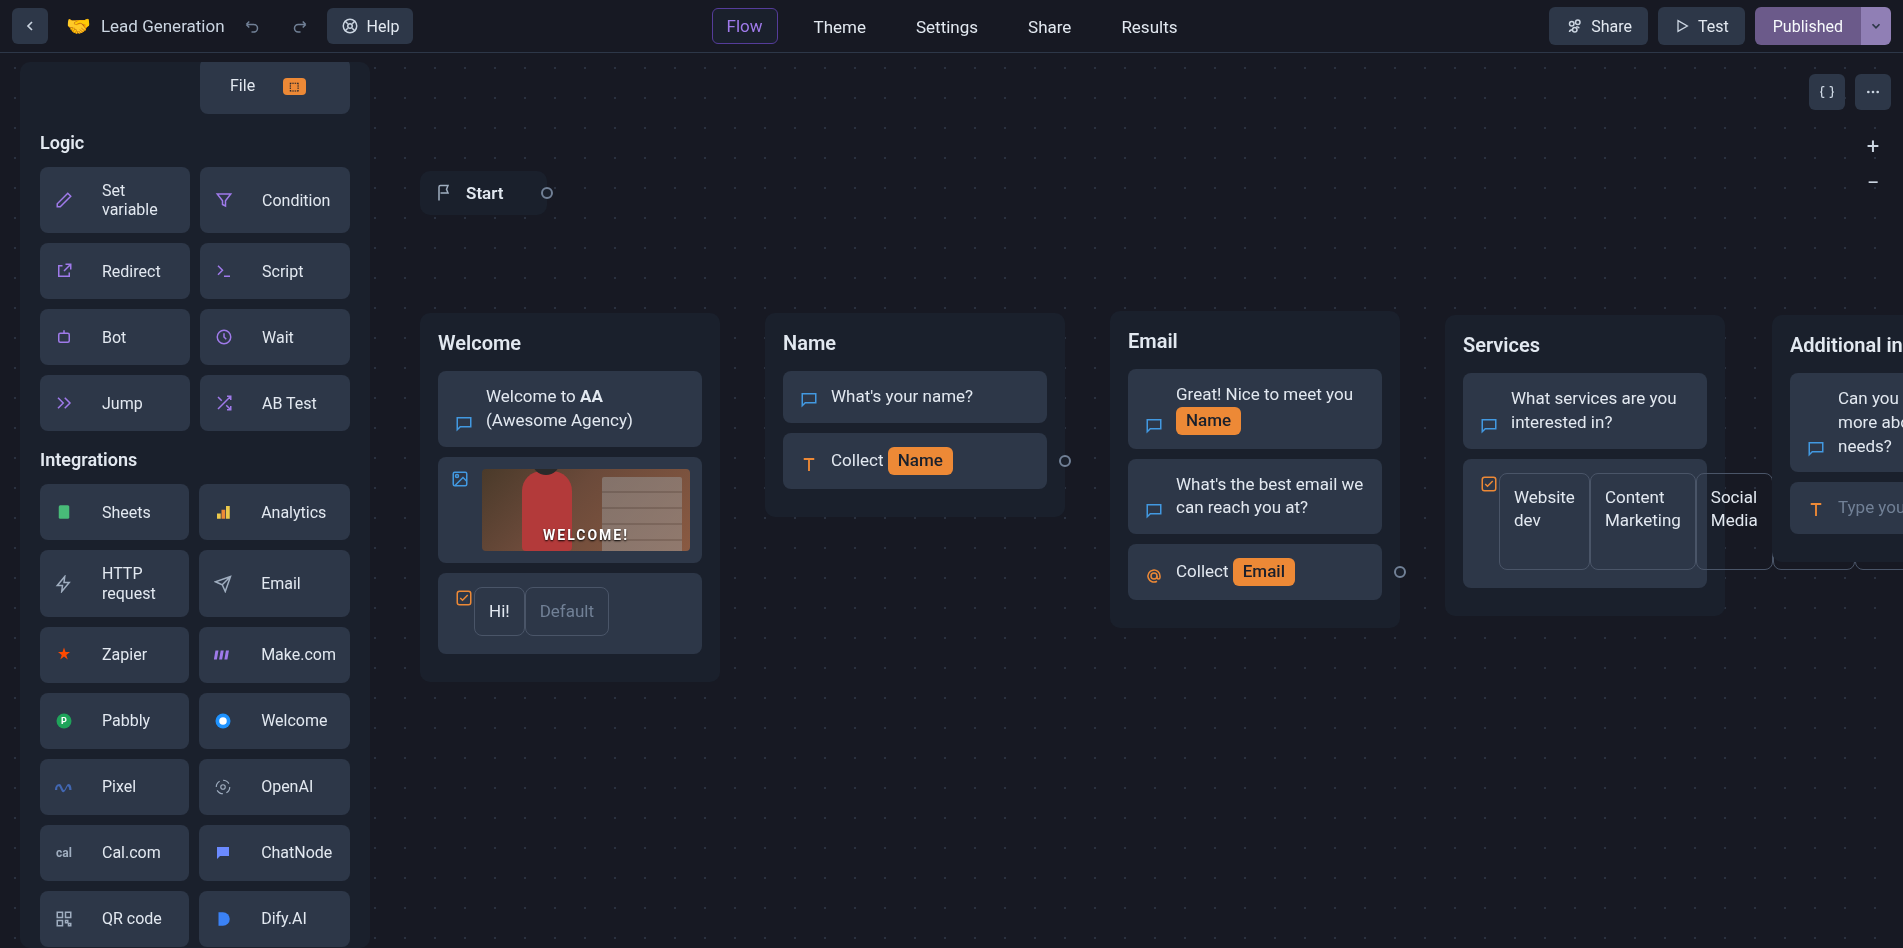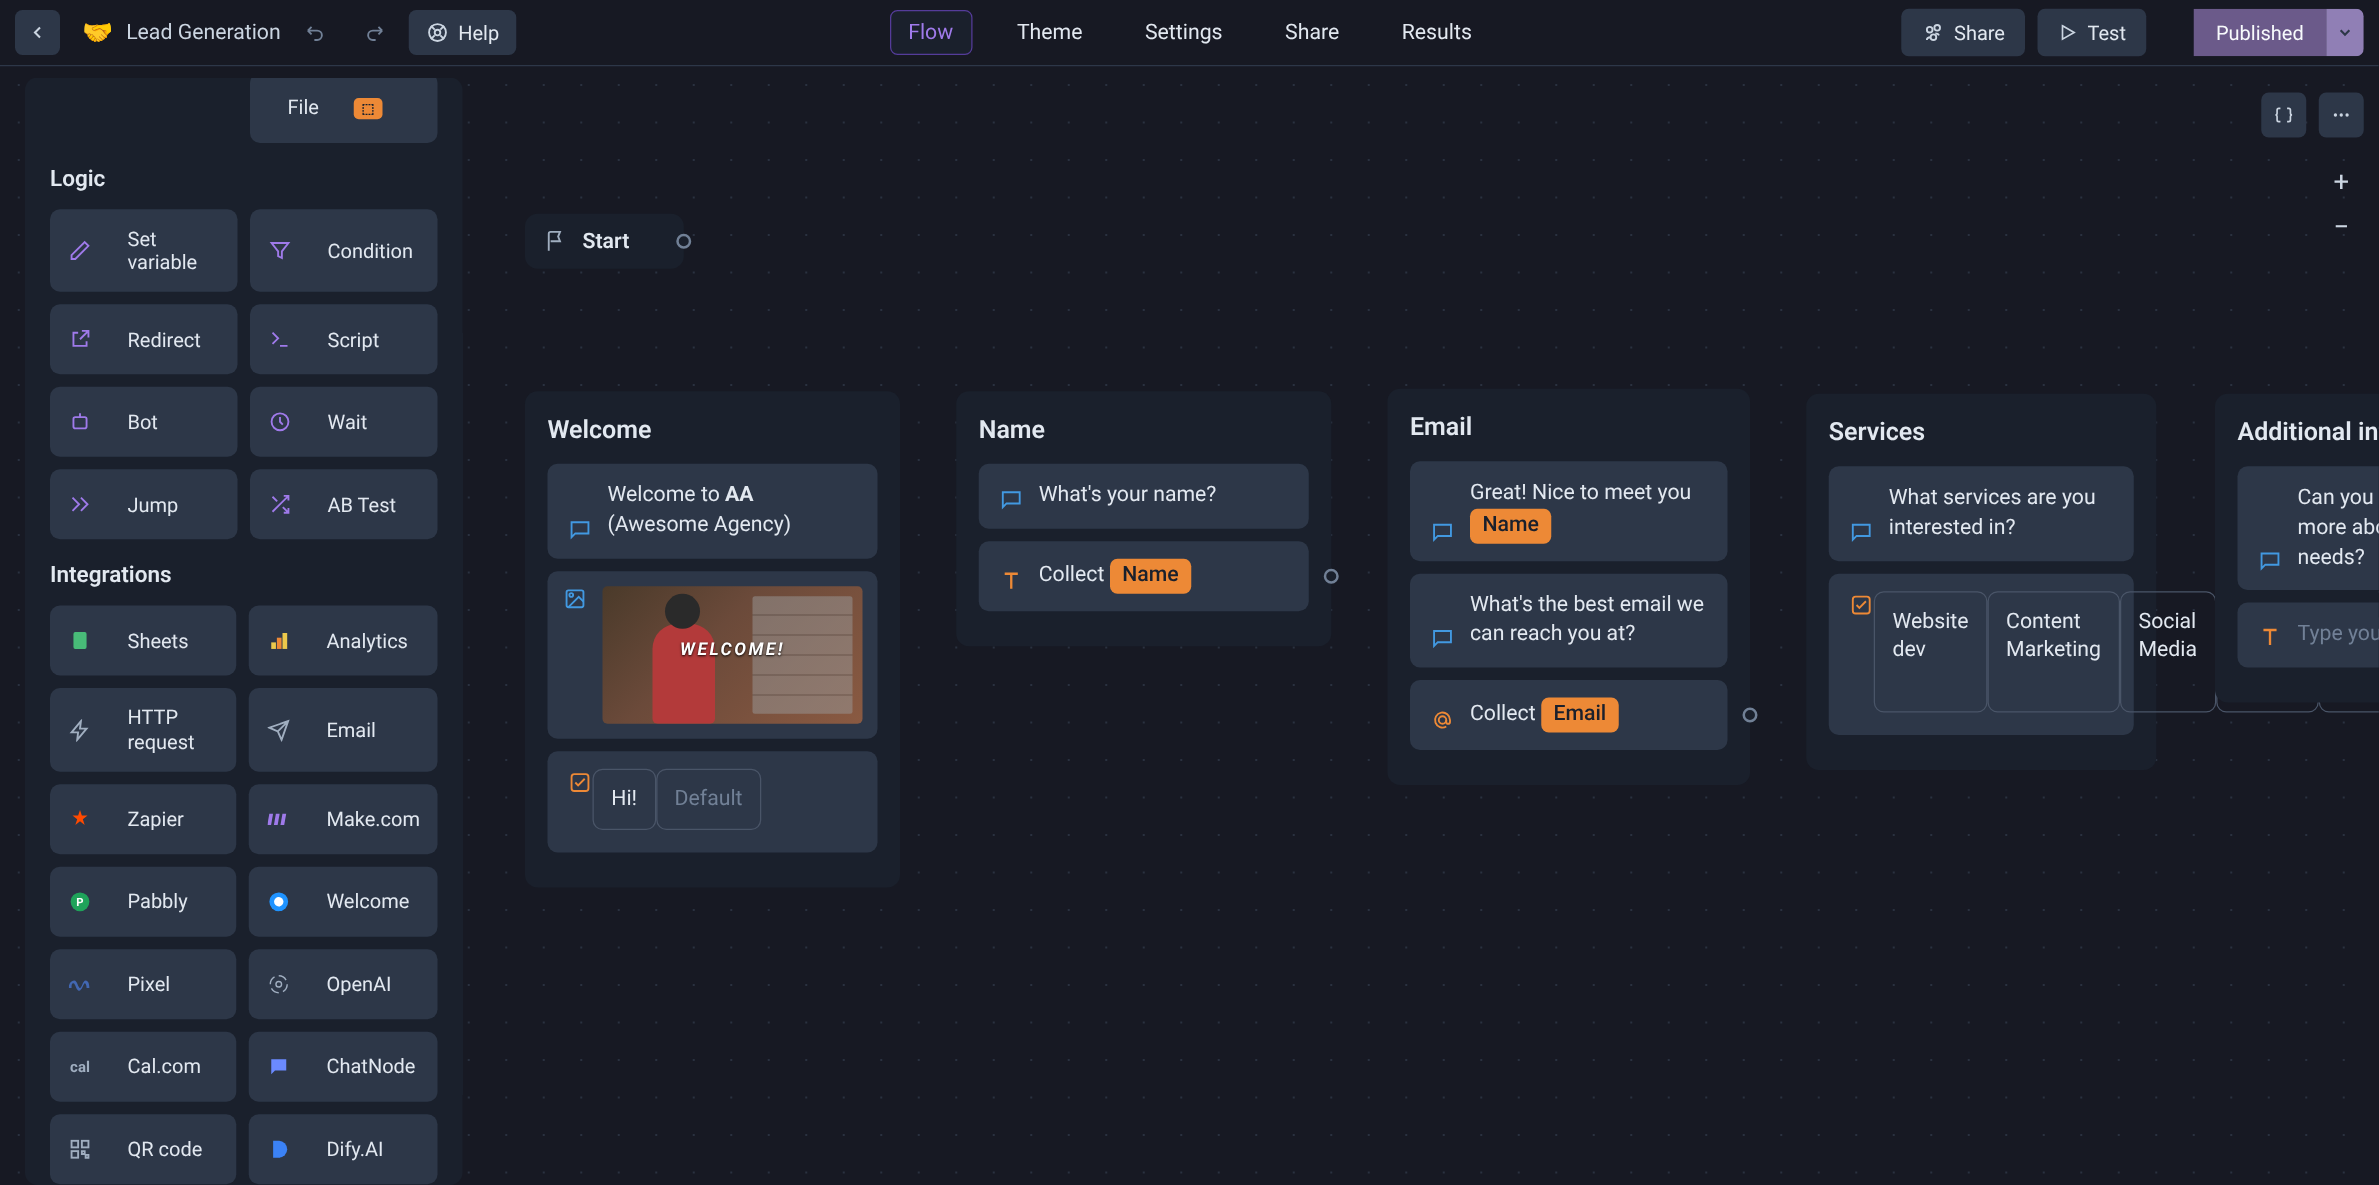--- a/index.html
+++ b/index.html
@@ -46,21 +46,21 @@
   padding: 0 14px;
   border-radius: 6px;
   font-size: 16px;
   cursor: pointer;
 }
 .topbar-center {
   position: absolute;
   left: 50%;
   transform: translateX(-50%);
   display: flex;
-  align-items: center;
+  align-items: flex-end;
   gap: 22px;
 }
 .nav-tab {
   font-size: 17px;
   color: #e2e8f0;
   cursor: pointer;
   padding: 7px 14px;
   border-radius: 6px;
 }
 .nav-tab.active {
@@ -89,21 +89,20 @@
   overflow: hidden;
   height: 38px;
 }
 .published-main {
   background: #6b5a8a;
   color: #f7fafc;
   padding: 11px 18px;
   height: 100%;
   display: flex; align-items: center;
   font-size: 16px;
-  margin-left: 28px;
 }
 .published-caret {
   background: #907fb5;
   width: 30px; height: 100%;
   display: flex; align-items: center; justify-content: center;
   color: #2d3748;
 }
 
 
 .float-tools {
@@ -260,29 +259,28 @@
   border-radius: 8px;
   padding: 12px;
   display: flex;
   gap: 12px;
   align-items: flex-start;
   margin-bottom: 10px;
 }
 .image-bubble .img-icon { width:20px; height:20px; flex-shrink:0; display:flex; align-items:center; justify-content:center; }
 .image-ph {
   flex: 1;
-  height: 110px;
+  height: 82px;
   background: linear-gradient(135deg, #4a3a2a 0%, #6b4a3a 40%, #8a5a42 100%);
   border-radius: 4px;
   position: relative;
   overflow: hidden;
   display: flex;
-  align-items: center;
+  align-items: flex-end;
   justify-content: center;
-  font-style: italic;
 }
 .image-ph::before {
   content: "";
   position: absolute;
   right: 8px; top: 8px;
   width: 80px; height: 94px;
   background: repeating-linear-gradient(0deg,#999 0,#999 14px,#777 14px,#777 16px);
   opacity: 0.5;
   border-radius: 2px;
 }

